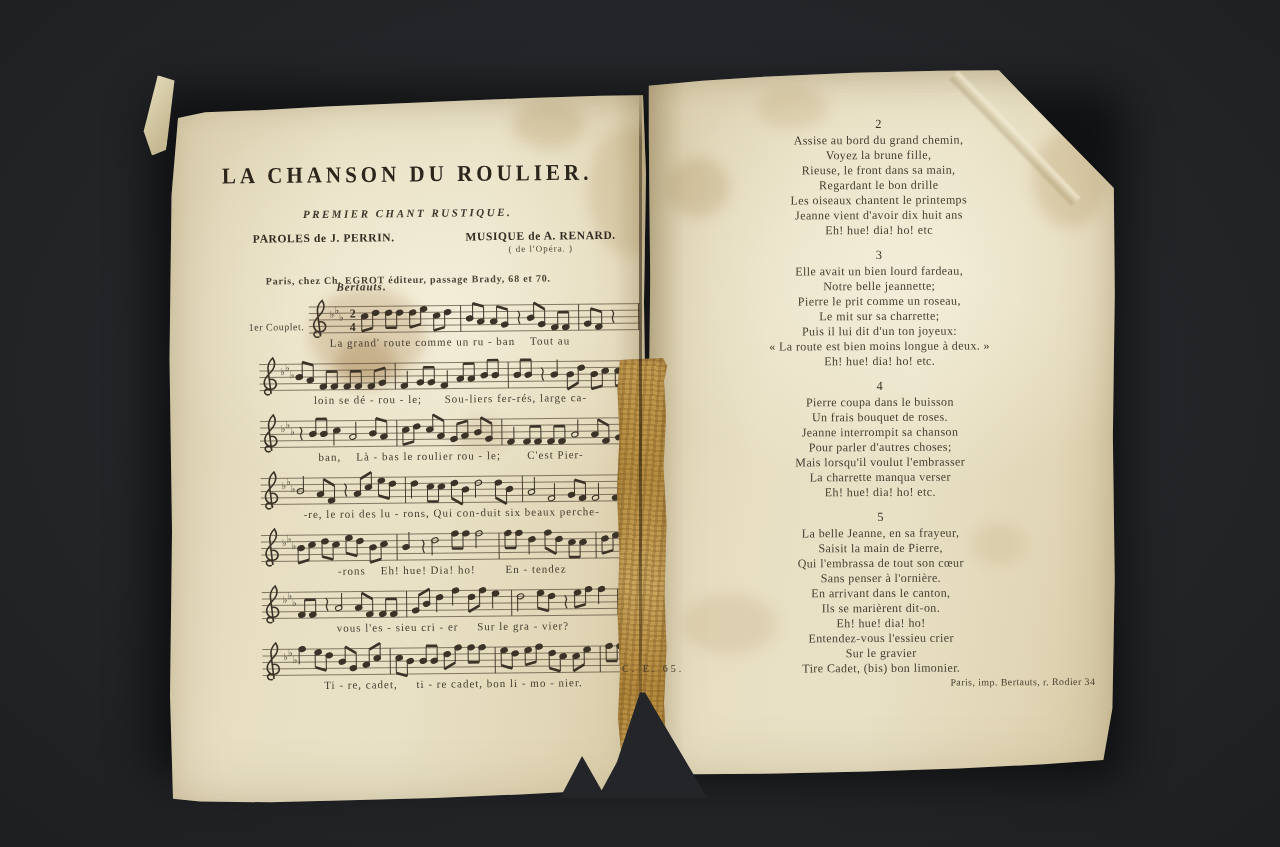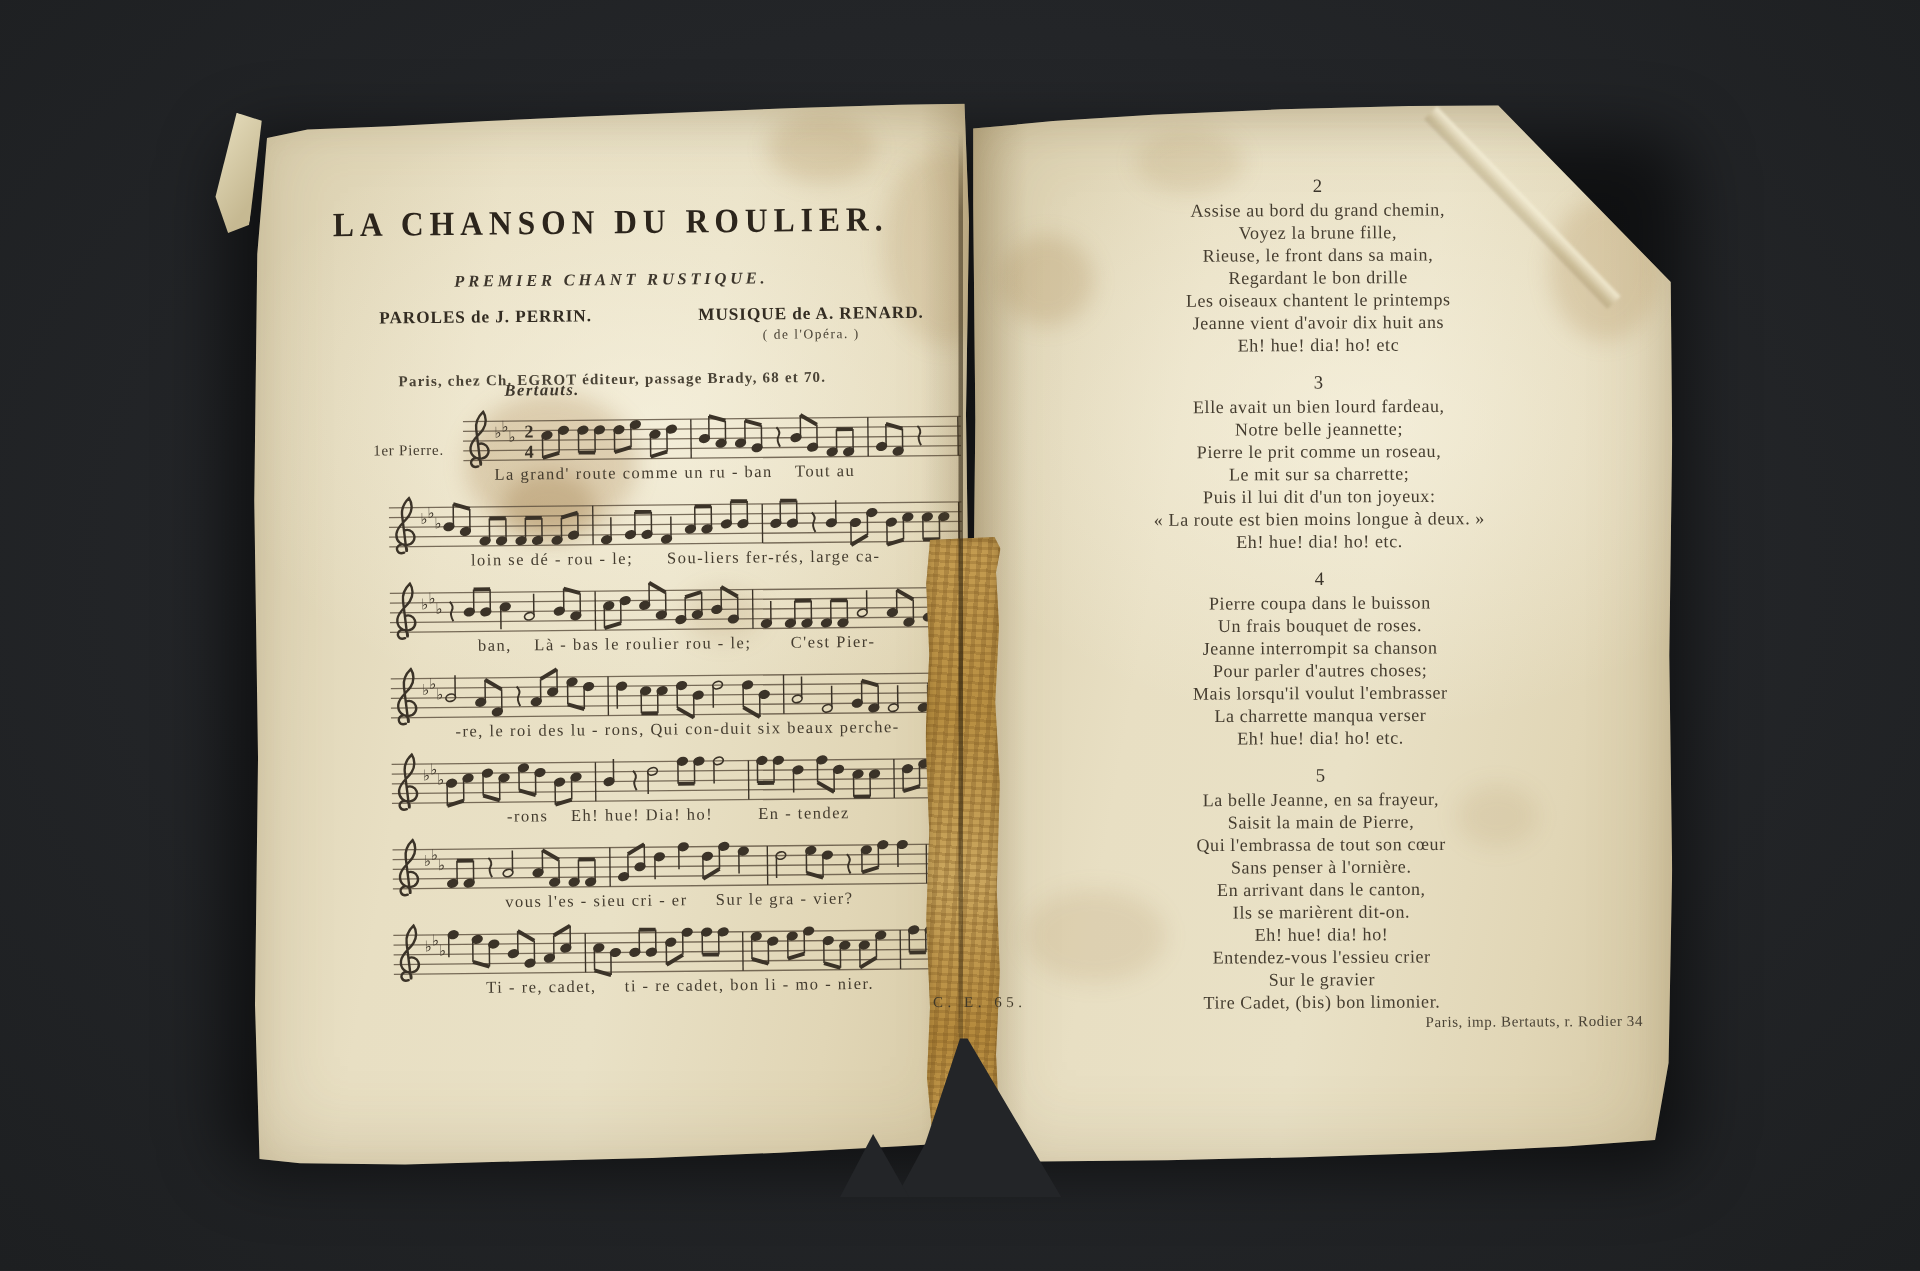--- a/index.html
+++ b/index.html
@@ -6,21 +6,21 @@
   body{width:1280px;height:847px;overflow:hidden;font-family:"Liberation Serif","DejaVu Serif",serif;}
   .scene{position:relative;width:1280px;height:847px;background:
     radial-gradient(ellipse at 50% 45%, #2a2c2f 0%, #232528 55%, #1d1f21 100%);}
   .booklet-shadow{position:absolute;left:150px;top:90px;width:975px;height:690px;
     background:rgba(0,0,0,.55);filter:blur(22px);border-radius:30px;}
   .page{position:absolute;
     background:
       radial-gradient(ellipse 420px 300px at 55% 30%, rgba(252,248,232,.55), rgba(252,248,232,0) 70%),
       linear-gradient(100deg,#d9cead 0%, #e8dfc3 30%, #e9e1c6 55%, #e1d6b6 80%, #d5c8a4 100%);
     box-shadow: inset 0 0 60px rgba(120,95,50,.28), inset 0 14px 28px rgba(110,88,45,.18);}
-  .page-left{left:160px;top:62px;width:500px;height:715px;z-index:2;
+  .page-left{left:160px;top:88px;width:500px;height:715px;z-index:2;
     clip-path:polygon(3.6% 4.2%,9% 3.4%,20% 3.1%,33% 2.6%,46% 2.2%,60% 1.8%,74% 1.4%,88% 1.1%,96.6% 1%,
       97.2% 12%,96.8% 30%,97.3% 55%,96.9% 78%,97.4% 97.8%,
       88% 98.2%,72% 98.8%,55% 99.3%,38% 99.6%,22% 99.9%,8% 99.8%,2.6% 99.4%,
       2% 85%,2.4% 62%,1.9% 38%,2.3% 15%);}
   .page-right{left:645px;top:65px;width:475px;height:715px;z-index:2;
     clip-path:polygon(.8% 2.9%,12% 2.2%,26% 1.6%,44% 1.1%,62% .8%,74.5% .75%,
       98.7% 17.2%,98.9% 32%,98.5% 52%,98.9% 72%,98.4% 90%,96.5% 97.2%,
       84% 97.8%,66% 98.4%,47% 98.8%,28% 99.1%,10% 99.2%,1.6% 98.8%,
       1% 78%,.7% 55%,1.1% 30%,.8% 10%);}
   .page-left::after{content:"";position:absolute;right:0;top:0;bottom:0;width:46px;
@@ -105,21 +105,21 @@
       <div class="subtitle">PREMIER CHANT RUSTIQUE.</div>
       <div class="credits">
         <div class="credit-col">PAROLES de J. PERRIN.</div>
         <div class="credit-col">
           <div>MUSIQUE de A. RENARD.</div>
           <div class="credit-sub">( de l'Opéra. )</div>
         </div>
       </div>
       <div class="publisher">Paris, chez Ch. EGROT éditeur, passage Brady, 68 et 70.</div>
       <div class="tempo">Bertauts.</div>
-      <div class="couplet">1er Pierre.</div>
+      <div class="couplet">1er Couplet.</div>
       <div id="music-systems">
           <div class="system" style="top: 208px; height: 57px;">
             <svg viewBox="0 0 332 48" width="332" height="48" style="left: 150px;">
               <line x1="0" y1="10" x2="332" y2="10" stroke="#5a4d3c" stroke-width="0.9" opacity="0.8"></line>
               <line x1="0" y1="16.5" x2="332" y2="16.5" stroke="#5a4d3c" stroke-width="0.9" opacity="0.8"></line>
               <line x1="0" y1="23" x2="332" y2="23" stroke="#5a4d3c" stroke-width="0.9" opacity="0.8"></line>
               <line x1="0" y1="29.5" x2="332" y2="29.5" stroke="#5a4d3c" stroke-width="0.9" opacity="0.8"></line>
               <line x1="0" y1="36" x2="332" y2="36" stroke="#5a4d3c" stroke-width="0.9" opacity="0.8"></line>
               <path d="M10 40 C5.5 41.5 3.5 36.5 7 34.8 C10 33.4 12.6 36.2 11.6 39.4 L8.9 15.5 C8.3 10.5 10.8 6.2 13.6 3.6 C15.7 6.8 16 11.6 13.4 15.4 C10.6 19.6 5.6 22.3 5 27.2 C4.4 32.2 8.2 35.4 12.2 34.8 C15.9 34.3 17.7 31 16.6 28 C15.6 25.2 12.4 24 10 25.4" fill="none" stroke="#3b3328" stroke-width="1.6" stroke-linecap="round"></path>
               <text x="21" y="21" font-size="10" fill="#3b3328" font-family="&quot;DejaVu Sans&quot;,sans-serif">♭</text>

